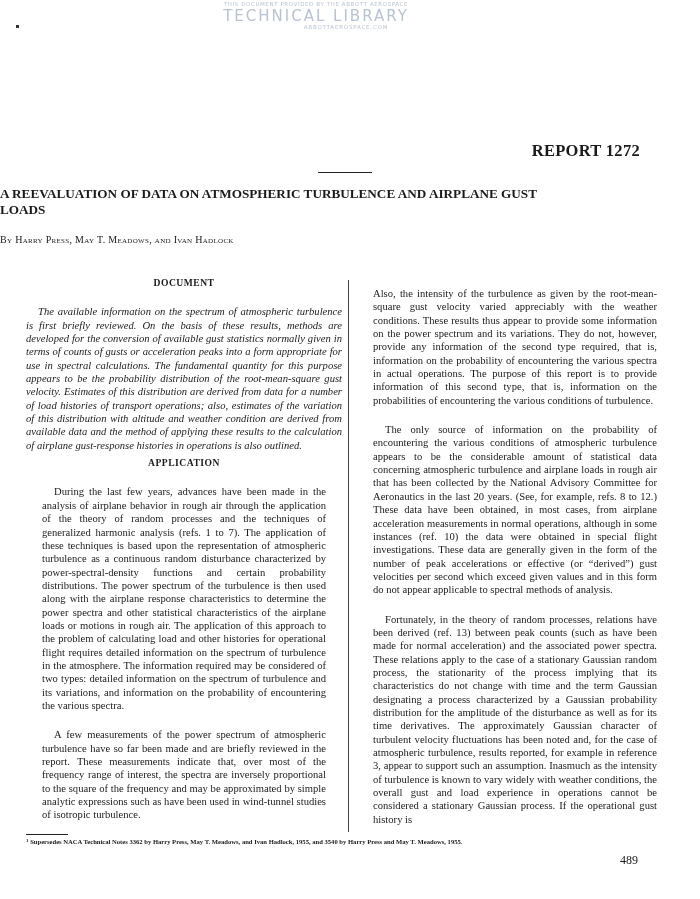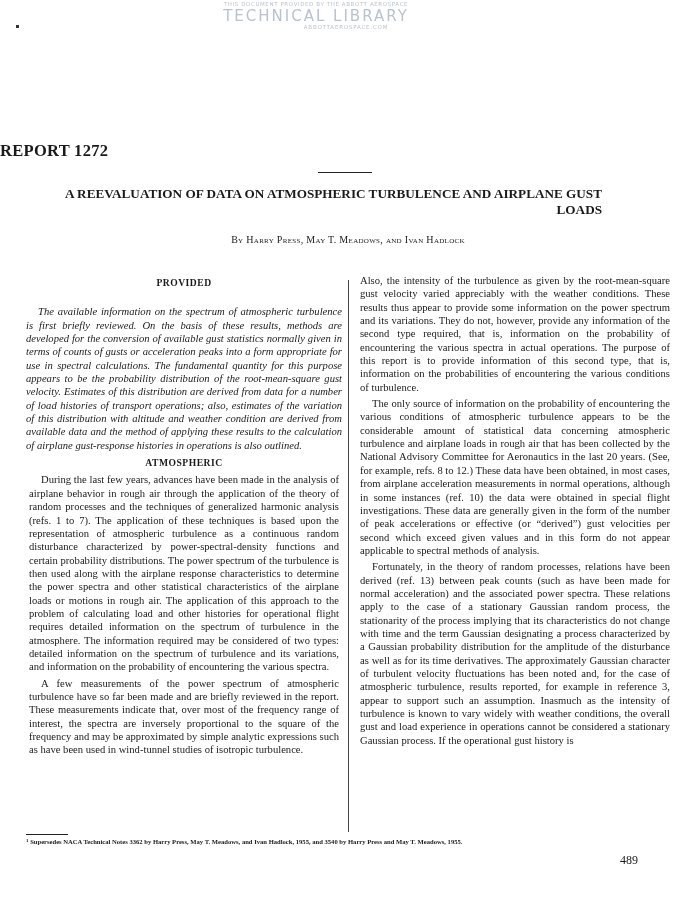--- a/index.html
+++ b/index.html
@@ -12,47 +12,47 @@
     position: absolute; top: 2px; left: 0; width: 632px; text-align: center;
     color: #b9c3cf; font-family: "DejaVu Sans", "Liberation Sans", sans-serif;
     line-height: 1;
   }
   .wm-top { font-size: 5.5px; letter-spacing: 0.6px; }
   .wm-main { font-size: 15px; letter-spacing: 2px; margin-top: 1px; }
   .wm-url { font-size: 5.5px; letter-spacing: 0.8px; margin-top: 1px; padding-left: 60px; }
   .stray-mark { position: absolute; left: 16px; top: 25px; width: 3px; height: 3px; background: #333; }
 
   .report-number {
-    position: absolute; top: 141px; left: 0; width: 640px; text-align: left;
+    position: absolute; top: 141px; left: 0; width: 640px; text-align: right;
     font-family: "Liberation Serif", serif; font-weight: bold; font-size: 16.5px; letter-spacing: 0.3px;
   }
   .title-rule { position: absolute; top: 172px; left: 318px; width: 54px; height: 1px; background: #222; }
   .title {
-    position: absolute; top: 186px; left: 18px; width: 584px; text-align: right;
+    position: absolute; top: 186px; left: 0; width: 584px; text-align: left;
     font-family: "Liberation Serif", serif; font-weight: bold; font-size: 13.2px; line-height: 16px;
   }
   .title sup { font-size: 7px; font-weight: normal; vertical-align: 5px; }
   .byline {
-    position: absolute; top: 234px; left: 0; width: 696px; text-align: center;
+    position: absolute; top: 234px; left: 0; width: 696px; text-align: left;
     font-family: "Liberation Serif", serif; font-size: 10px; font-variant: small-caps; letter-spacing: 0.3px;
   }
   .column {
     position: absolute; top: 276px; width: 316px;
     font-family: "Liberation Serif", serif; font-size: 10.6px; line-height: 13.35px;
     text-align: justify;
   }
   .col-left { left: 26px; }
   .col-right { left: 357px; top: 271px; }
   .col-divider { position: absolute; left: 348px; top: 280px; width: 1px; height: 552px; background: #444; }
   .section-head {
     text-align: center; font-weight: bold; font-size: 9.6px; letter-spacing: 0.5px;
     margin: 0 0 4px 0;
   }
   .summary { font-style: italic; margin: 16px 0 4px 0; text-indent: 12px; }
-  p { margin: 3px; text-indent: 12px; }
+  p { margin: 16px; text-indent: 12px; }
   .footnote-rule { position: absolute; top: 834px; left: 26px; width: 42px; height: 1px; background: #222; }
   .footnote {
     position: absolute; top: 838px; left: 26px; width: 650px;
     font-family: "Liberation Serif", serif; font-size: 6.6px; font-weight: bold; color: #222;
   }
   .footnote sup { font-size: 5px; vertical-align: 2px; }
   .page-number {
     position: absolute; top: 853px; left: 620px;
     font-family: "Liberation Serif", serif; font-size: 12px;
   }
@@ -68,23 +68,23 @@
 <div class="stray-mark"></div>
 
 <div class="report-number">REPORT 1272</div>
 <div class="title-rule"></div>
 <div class="title">
   <div>A REEVALUATION OF DATA ON ATMOSPHERIC TURBULENCE AND AIRPLANE GUST LOADS</div>
 </div>
 <div class="byline">By Harry Press, May T. Meadows, and Ivan Hadlock</div>
 
 <div class="column col-left">
-  <div class="section-head">PROVIDED</div>
+  <div class="section-head">DOCUMENT</div>
   <p class="summary">The available information on the spectrum of atmospheric turbulence is first briefly reviewed. On the basis of these results, methods are developed for the conversion of available gust statistics normally given in terms of counts of gusts or acceleration peaks into a form appropriate for use in spectral calculations. The fundamental quantity for this purpose appears to be the probability distribution of the root-mean-square gust velocity. Estimates of this distribution are derived from data for a number of load histories of transport operations; also, estimates of the variation of this distribution with altitude and weather condition are derived from available data and the method of applying these results to the calculation of airplane gust-response histories in operations is also outlined.</p>
-  <div class="section-head">ATMOSPHERIC</div>
+  <div class="section-head">APPLICATION</div>
   <p>During the last few years, advances have been made in the analysis of airplane behavior in rough air through the application of the theory of random processes and the techniques of generalized harmonic analysis (refs. 1 to 7). The application of these techniques is based upon the representation of atmospheric turbulence as a continuous random disturbance characterized by power-spectral-density functions and certain probability distributions. The power spectrum of the turbulence is then used along with the airplane response characteristics to determine the power spectra and other statistical characteristics of the airplane loads or motions in rough air. The application of this approach to the problem of calculating load and other histories for operational flight requires detailed information on the spectrum of turbulence in the atmosphere. The information required may be considered of two types: detailed information on the spectrum of turbulence and its variations, and information on the probability of encountering the various spectra.</p>
   <p>A few measurements of the power spectrum of atmospheric turbulence have so far been made and are briefly reviewed in the report. These measurements indicate that, over most of the frequency range of interest, the spectra are inversely proportional to the square of the frequency and may be approximated by simple analytic expressions such as have been used in wind-tunnel studies of isotropic turbulence.</p>
 </div>
 
 <div class="col-divider"></div>
 
 <div class="column col-right">
   <p style="text-indent:0">Also, the intensity of the turbulence as given by the root-mean-square gust velocity varied appreciably with the weather conditions. These results thus appear to provide some information on the power spectrum and its variations. They do not, however, provide any information of the second type required, that is, information on the probability of encountering the various spectra in actual operations. The purpose of this report is to provide information of this second type, that is, information on the probabilities of encountering the various conditions of turbulence.</p>
   <p>The only source of information on the probability of encountering the various conditions of atmospheric turbulence appears to be the considerable amount of statistical data concerning atmospheric turbulence and airplane loads in rough air that has been collected by the National Advisory Committee for Aeronautics in the last 20 years. (See, for example, refs. 8 to 12.) These data have been obtained, in most cases, from airplane acceleration measurements in normal operations, although in some instances (ref. 10) the data were obtained in special flight investigations. These data are generally given in the form of the number of peak accelerations or effective (or “derived”) gust velocities per second which exceed given values and in this form do not appear applicable to spectral methods of analysis.</p>
   <p>Fortunately, in the theory of random processes, relations have been derived (ref. 13) between peak counts (such as have been made for normal acceleration) and the associated power spectra. These relations apply to the case of a stationary Gaussian random process, the stationarity of the process implying that its characteristics do not change with time and the term Gaussian designating a process characterized by a Gaussian probability distribution for the amplitude of the disturbance as well as for its time derivatives. The approximately Gaussian character of turbulent velocity fluctuations has been noted and, for the case of atmospheric turbulence, results reported, for example in reference 3, appear to support such an assumption. Inasmuch as the intensity of turbulence is known to vary widely with weather conditions, the overall gust and load experience in operations cannot be considered a stationary Gaussian process. If the operational gust history is</p>

